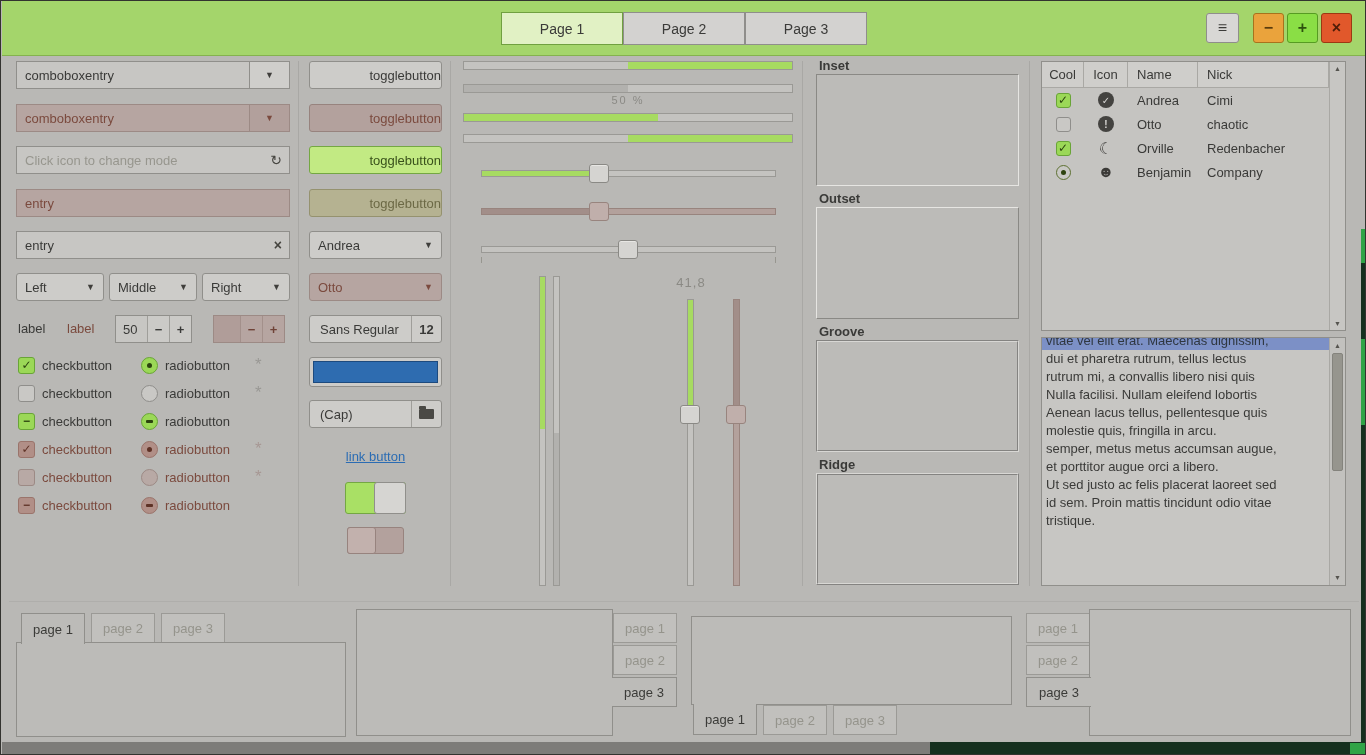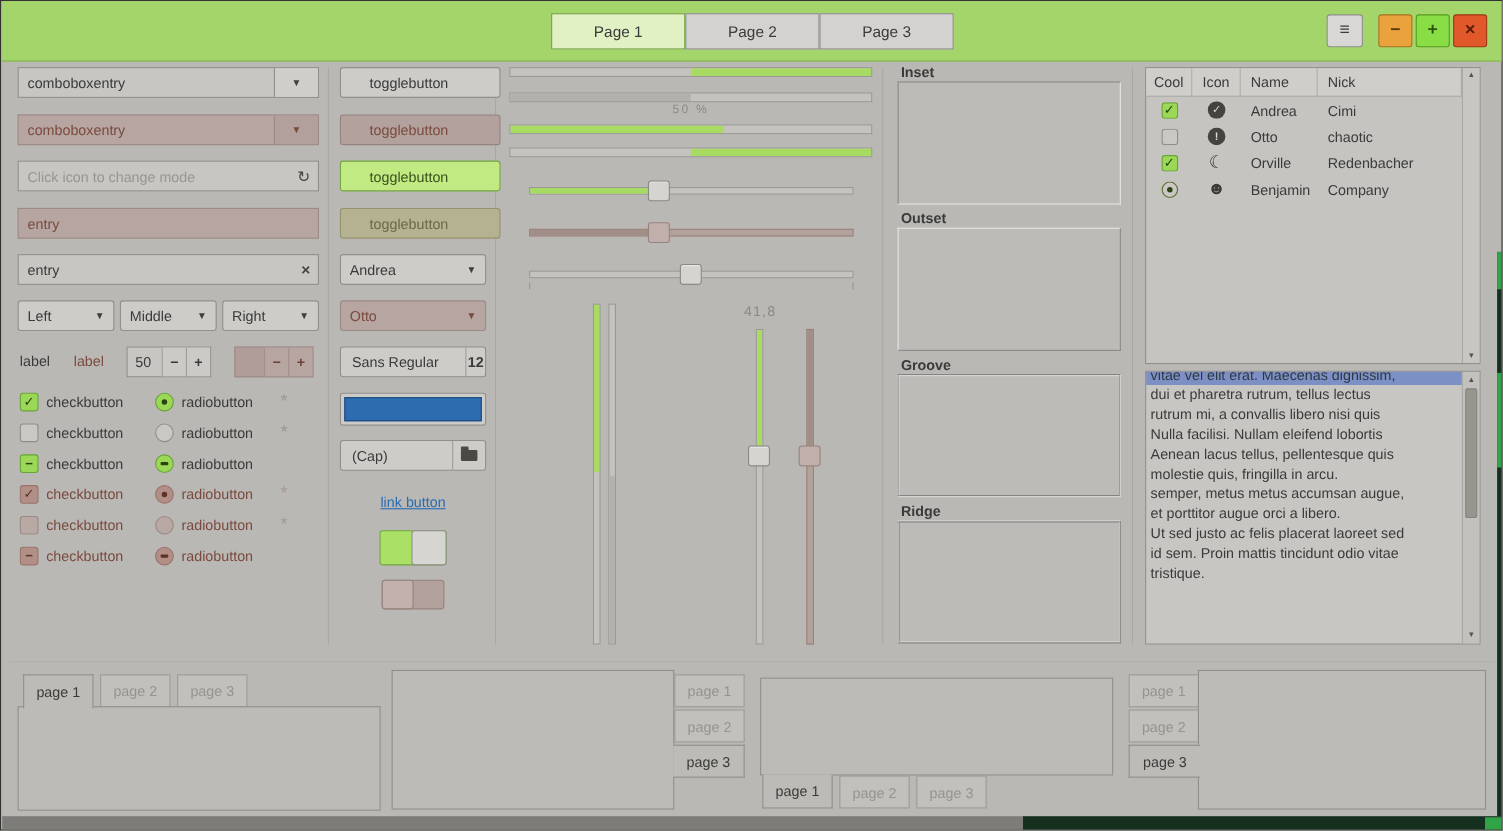--- a/index.html
+++ b/index.html
@@ -56,27 +56,27 @@
 .r-mix::after{content:"";position:absolute;left:4px;top:6px;width:7px;height:3px;border-radius:1px;background:#2c430f;}
 .r-dis{background:#b8a9a5;border-color:#9c8a85;}
 .r-ondis{background:#b18f87;border-color:#9a746b;}
 .r-ondis::after{content:"";position:absolute;left:5px;top:5px;width:5px;height:5px;border-radius:50%;background:#5e3226;}
 .r-mixdis{background:#b18f87;border-color:#9a746b;}
 .r-mixdis::after{content:"";position:absolute;left:4px;top:6px;width:7px;height:3px;border-radius:1px;background:#5e3226;}
 .spinnerg{position:absolute;font-size:17px;color:#8f8e8a;opacity:.75;}
 .spinnerg.red{color:#a18d89;}
 
 
-.toggle{position:absolute;width:146px;height:28px;border-radius:3px;display:flex;align-items:center;justify-content:flex-start;border:1px solid #908f8b;background:#cdccc9;padding-left:26px;}
+.toggle{position:absolute;width:133px;height:28px;border-radius:3px;display:flex;align-items:center;justify-content:flex-end;border:1px solid #908f8b;background:#cdccc9;}
 .toggle.t-dis{background:#b3a19d;border-color:#97837e;color:#7b4a3e;}
 .toggle.t-act{background:#c2ea83;border-color:#74a743;color:#39511b;}
 .toggle.t-actdis{background:#b5b291;border-color:#95926f;color:#6c6945;}
 .fontbtn,.filebtn{position:absolute;height:28px;display:flex;background:#cdccc9;border:1px solid #908f8b;border-radius:3px;align-items:center;}
 .fb-name,.fb-label{flex:1;padding-left:10px;}
-.fb-size{width:18px;border-left:1px solid #9f9e9a;align-self:stretch;display:flex;align-items:center;justify-content:center;font-weight:bold;}
+.fb-size{width:30px;border-left:1px solid #9f9e9a;align-self:stretch;display:flex;align-items:center;justify-content:center;font-weight:bold;}
 .fb-iconwrap{width:30px;border-left:1px solid #9f9e9a;align-self:stretch;display:flex;align-items:center;justify-content:center;}
 .folder{width:15px;height:10px;background:#4a4945;border-radius:1px;position:relative;}
 .folder::before{content:"";position:absolute;left:0;top:-3px;width:7px;height:3px;background:#4a4945;border-radius:1px 1px 0 0;}
 .colorbtn{position:absolute;height:30px;background:#cdccc9;border:1px solid #908f8b;border-radius:3px;padding:3px;}
 .color-swatch{display:block;width:100%;height:100%;background:#2e6cb0;border:1px solid #1d4a7e;}
 .linkwrap{position:absolute;text-align:center;}
 .link{color:#2b6cb3;text-decoration:underline;cursor:pointer;}
 .switch{position:absolute;border-radius:3px;}
 .sw-on{width:61px;height:32px;background:#a9e065;border:1px solid #74a743;}
 .sw-on .knob{position:absolute;right:-1px;top:-1px;width:32px;height:32px;background:#d6d5d2;border:1px solid #908f8b;border-radius:3px;}

